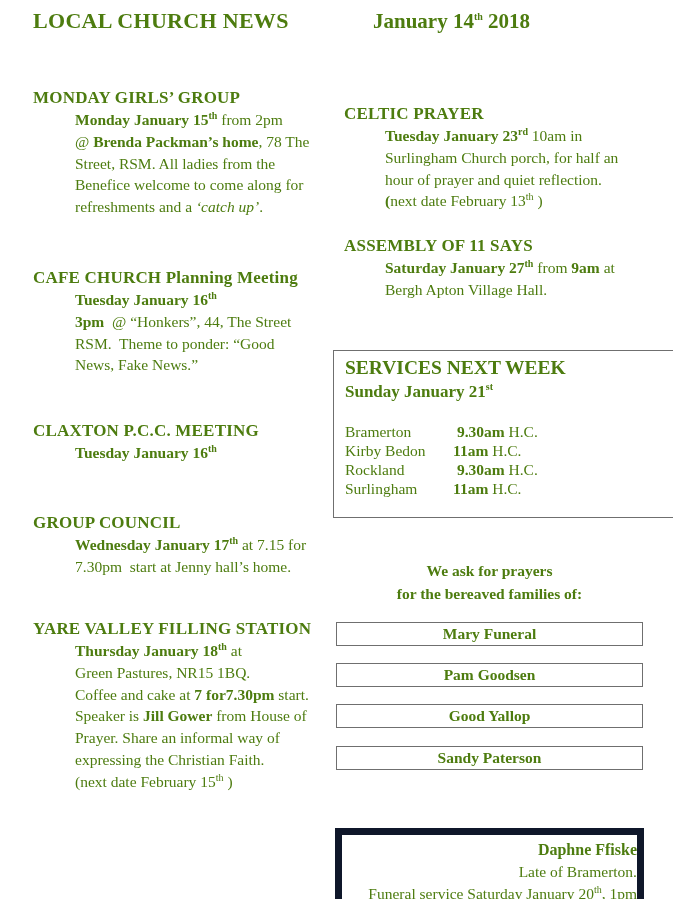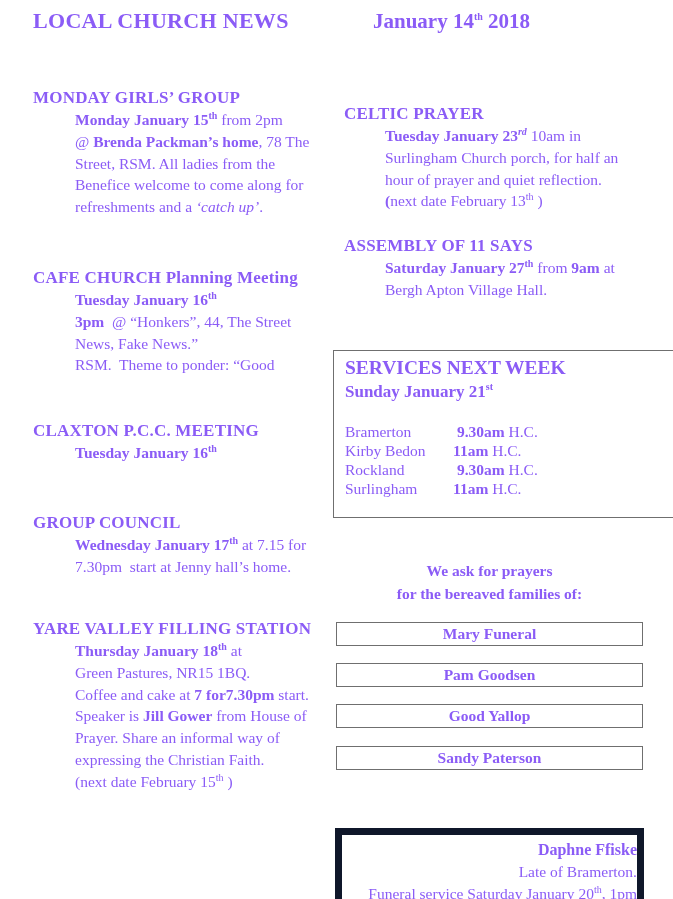--- a/index.html
+++ b/index.html
@@ -1,18 +1,18 @@
 <!DOCTYPE html>
 <html><head>
 <meta charset="utf-8">
 <style>
   html,body { margin:0; padding:0; background:#ffffff; }
   .page {
     position:relative; width:673px; height:899px; background:#ffffff;
-    font-family:"Liberation Serif","DejaVu Serif",serif; color:#8b5cf6;
+    font-family:"Liberation Serif","DejaVu Serif",serif; color:#4d7c0f;
     overflow:hidden;
   }
   .abs { position:absolute; }
   .doc-title { left:33px; top:8px; font-size:22px; font-weight:700; letter-spacing:.3px; }
   .doc-date  { left:364px; top:9px; font-size:21px; font-weight:700;margin-left:9px; }
   .sec { position:absolute; width:312px; }
   .heading { font-size:17px; font-weight:700; line-height:22px; letter-spacing:.2px; white-space:pre-wrap; }
   .body-block { margin-left:42px; }
   .sec-right .body-block { margin-left:41px; }
   .line { font-size:15.5px; line-height:21.8px; white-space:pre-wrap; }
@@ -63,22 +63,22 @@
       <div class="line"><span>Benefice welcome to come along for</span></div>
       <div class="line"><span>refreshments and a </span><span style="font-style: italic;">‘catch up’</span><span>.</span></div>
     </div>
   </div>
 
   <div class="sec" style="left:33px; top:267px;">
     <div class="heading">CAFE CHURCH Planning Meeting</div>
     <div class="body-block">
       <div class="line"><span style="font-weight: 700;">Tuesday January 16</span><sup style="font-weight: 700;">th</sup></div>
       <div class="line"><span style="font-weight: 700;">3pm</span><span>  @ “Honkers”, 44, The Street</span></div>
+      <div class="line"><span>RSM.  Theme to ponder: “Good</span></div>
       <div class="line"><span>News, Fake News.”</span></div>
-      <div class="line"><span>RSM.  Theme to ponder: “Good</span></div>
     </div>
   </div>
 
   <div class="sec" style="left:33px; top:420px;">
     <div class="heading">CLAXTON P.C.C. MEETING</div>
     <div class="body-block">
       <div class="line"><span style="font-weight: 700;">Tuesday January 16</span><sup style="font-weight: 700;">th</sup></div>
     </div>
   </div>
 
@@ -99,21 +99,21 @@
       <div class="line"><span>Speaker is </span><span style="font-weight: 700;">Jill Gower</span><span> from House of</span></div>
       <div class="line"><span>Prayer. Share an informal way of</span></div>
       <div class="line"><span>expressing the Christian Faith.</span></div>
       <div class="line"><span>(next date February 15</span><sup>th</sup><span> )</span></div>
     </div>
   </div>
 
   <div class="sec sec-right" style="left:344px; top:103px;">
     <div class="heading">CELTIC PRAYER</div>
     <div class="body-block">
-      <div class="line"><span style="font-weight: 700;">Tuesday January 23</span><sup style="font-weight: 700; font-style: italic;">rd</sup><span> 10am in</span></div>
+      <div class="line"><span style="font-weight: 700;">Tuesday January 23</span><sup style="font-weight: 700;">rd</sup><span> 10am in</span></div>
       <div class="line"><span>Surlingham Church porch, for half an</span></div>
       <div class="line"><span>hour of prayer and quiet reflection.</span></div>
       <div class="line"><span style="font-weight: 700;">(</span><span>next date February 13</span><sup>th</sup><span> )</span></div>
     </div>
   </div>
 
   <div class="sec sec-right" style="left:344px; top:235px;">
     <div class="heading">ASSEMBLY OF 11 SAYS</div>
     <div class="body-block">
       <div class="line"><span style="font-weight: 700;">Saturday January 27</span><sup style="font-weight: 700;">th</sup><span> from </span><span style="font-weight: 700;">9am</span><span> at</span></div>

